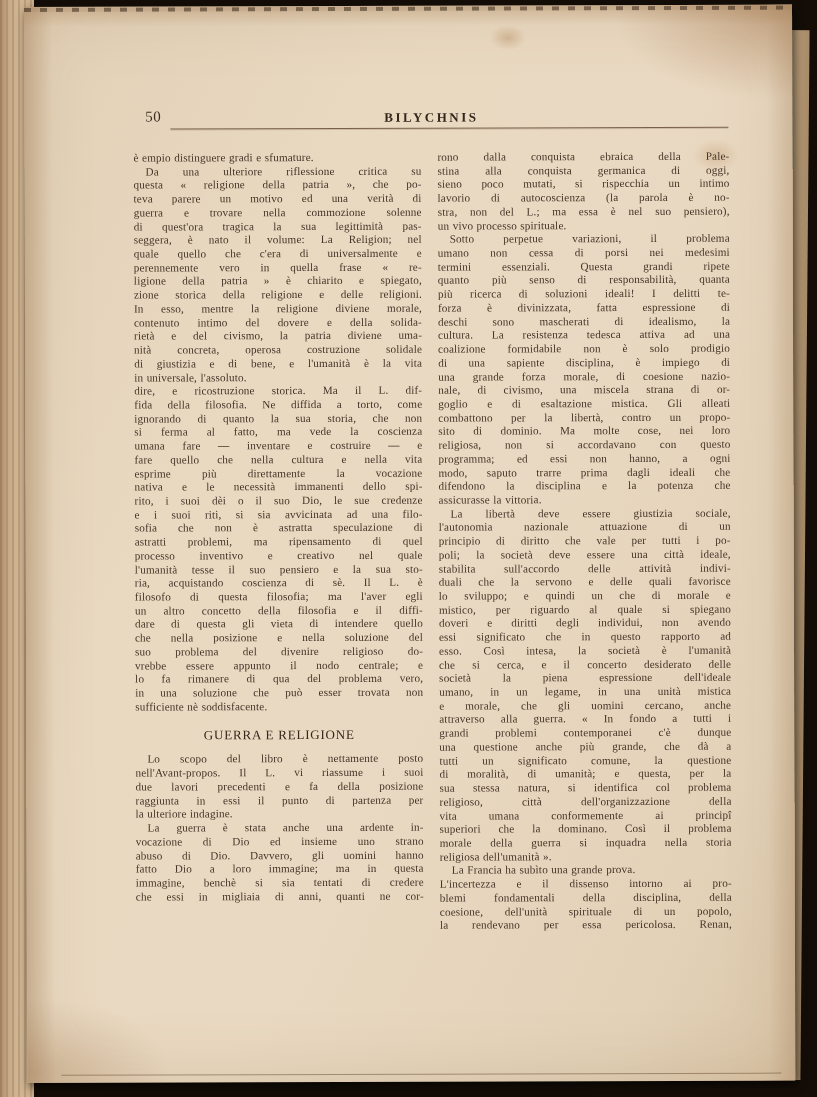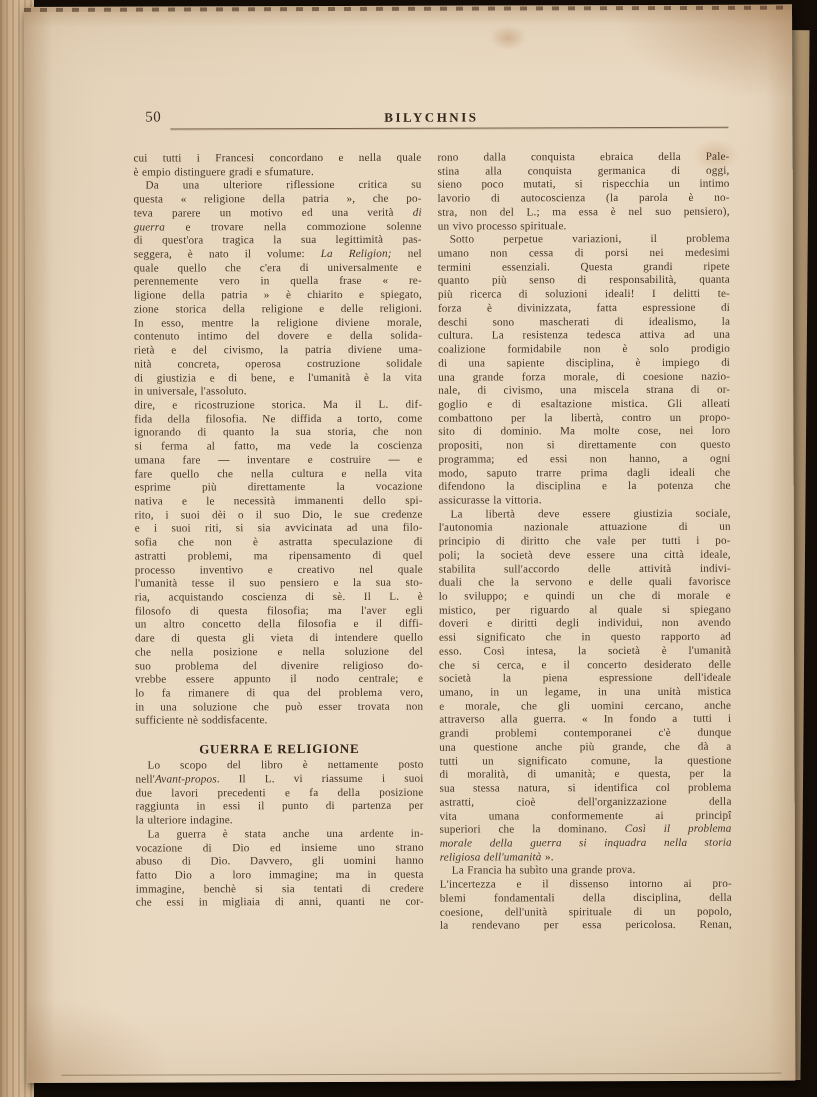--- a/index.html
+++ b/index.html
@@ -63,43 +63,42 @@
   .col{position:absolute;top:145px;font-size:11.2px;color:#463528;}
   .col-left{left:109px;width:288px;}
   .col-right{left:413px;width:292px;}
   .line{
     display:block;height:13.72px;line-height:13.72px;overflow:hidden;
     text-align:justify;text-align-last:justify;
     letter-spacing:.15px;word-spacing:.5px;
   }
   .line.ind{text-indent:12px;}
   .line.flush{text-align-last:left;}
-  .it{font-style:italic;}
+  .it{}
   .col-heading{
-    display:block;height:14px;line-height:14px;margin:15px 0 2px;
+    display:block;height:14px;line-height:14px;margin:15px 0 10px;
     text-align:center;text-align-last:center;
-    font-weight:bold;font-size:13px;letter-spacing:.8px;color:#33261a;
+    font-weight:normal;font-size:13px;letter-spacing:.8px;color:#33261a;
   }
 </style>
 </head>
 <body>
 
 <div class="scene">
   <div class="left-stack"></div>
   <div class="right-underpage"></div>
 
   <div class="page">
     <div class="seam"></div>
 
     <div class="page-number">50</div>
     <div class="journal-title">BILYCHNIS</div>
     <div class="header-rule"></div>
 
     <div class="col col-left" id="col-left">
-        <div class="line">cui tutti i Francesi concordano e nella quale</div>
         <div class="line flush">è empio distinguere gradi e sfumature.</div>
         <div class="line ind">Da una ulteriore riflessione critica su</div>
         <div class="line">questa « religione della patria », che po-</div>
         <div class="line">teva parere un motivo ed una verità <span class="it">di</span></div>
         <div class="line"><span class="it">guerra</span> e trovare nella commozione solenne</div>
         <div class="line">di quest'ora tragica la sua legittimità pas-</div>
         <div class="line">seggera, è nato il volume: <span class="it">La Religion;</span> nel</div>
         <div class="line">quale quello che c'era di universalmente e</div>
         <div class="line">perennemente vero in quella frase « re-</div>
         <div class="line">ligione della patria » è chiarito e spiegato,</div>
@@ -162,21 +161,21 @@
         <div class="line">forza è divinizzata, fatta espressione di</div>
         <div class="line">deschi sono mascherati di idealismo, la</div>
         <div class="line">cultura. La resistenza tedesca attiva ad una</div>
         <div class="line">coalizione formidabile non è solo prodigio</div>
         <div class="line">di una sapiente disciplina, è impiego di</div>
         <div class="line">una grande forza morale, di coesione nazio-</div>
         <div class="line">nale, di civismo, una miscela strana di or-</div>
         <div class="line">goglio e di esaltazione mistica. Gli alleati</div>
         <div class="line">combattono per la libertà, contro un propo-</div>
         <div class="line">sito di dominio. Ma molte cose, nei loro</div>
-        <div class="line">propositi, non si direttamente con questo</div>
+        <div class="line">religiosa, non si accordavano con questo</div>
         <div class="line">programma; ed essi non hanno, a ogni</div>
         <div class="line">modo, saputo trarre prima dagli ideali che</div>
         <div class="line">difendono la disciplina e la potenza che</div>
         <div class="line flush">assicurasse la vittoria.</div>
         <div class="line ind">La libertà deve essere giustizia sociale,</div>
         <div class="line">l'autonomia nazionale attuazione di un</div>
         <div class="line">principio di diritto che vale per tutti i po-</div>
         <div class="line">poli; la società deve essere una città ideale,</div>
         <div class="line">stabilita sull'accordo delle attività indivi-</div>
         <div class="line">duali che la servono e delle quali favorisce</div>
@@ -188,21 +187,21 @@
         <div class="line">che si cerca, e il concerto desiderato delle</div>
         <div class="line">società la piena espressione dell'ideale</div>
         <div class="line">umano, in un legame, in una unità mistica</div>
         <div class="line">e morale, che gli uomini cercano, anche</div>
         <div class="line">attraverso alla guerra. « In fondo a tutti i</div>
         <div class="line">grandi problemi contemporanei c'è dunque</div>
         <div class="line">una questione anche più grande, che dà a</div>
         <div class="line">tutti un significato comune, la questione</div>
         <div class="line">di moralità, di umanità; e questa, per la</div>
         <div class="line">sua stessa natura, si identifica col problema</div>
-        <div class="line">astratti, cioè dell'organizzazione della</div>
+        <div class="line">religioso, città dell'organizzazione della</div>
         <div class="line">vita umana conformemente ai principî</div>
         <div class="line">superiori che la dominano. <span class="it">Così il problema</span></div>
         <div class="line"><span class="it">morale della guerra si inquadra nella storia</span></div>
         <div class="line flush"><span class="it">religiosa dell'umanità</span> ».</div>
         <div class="line ind flush">La Francia ha subìto una grande prova.</div>
         <div class="line">L'incertezza e il dissenso intorno ai pro-</div>
         <div class="line">blemi fondamentali della disciplina, della</div>
         <div class="line">coesione, dell'unità spirituale di un popolo,</div>
         <div class="line">la rendevano per essa pericolosa. Renan,</div>
       </div>

